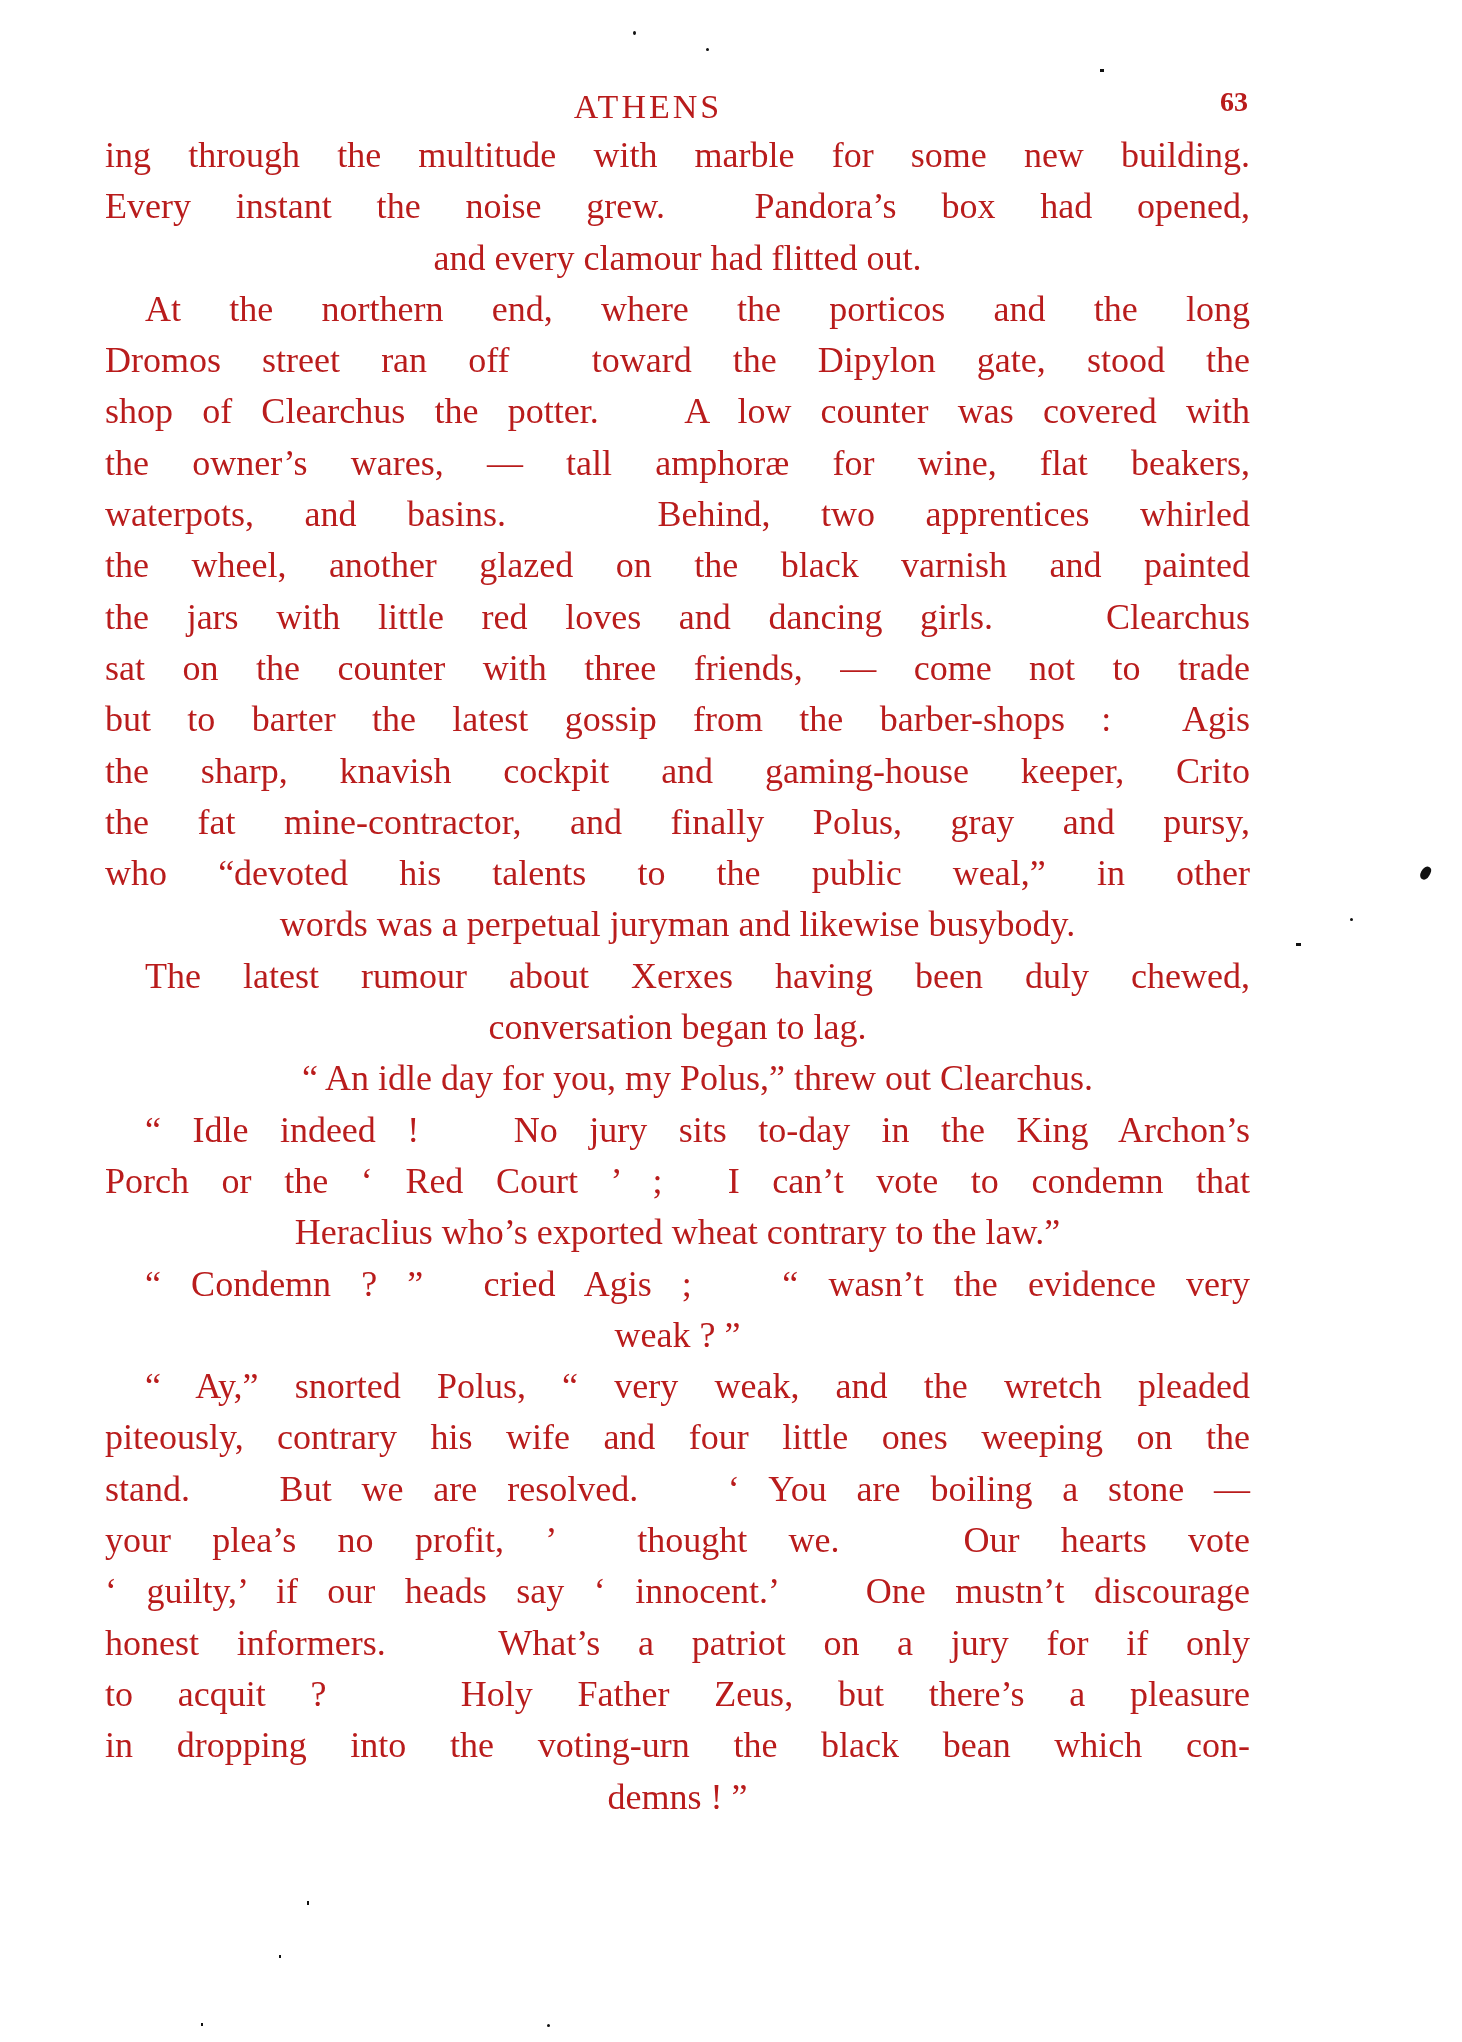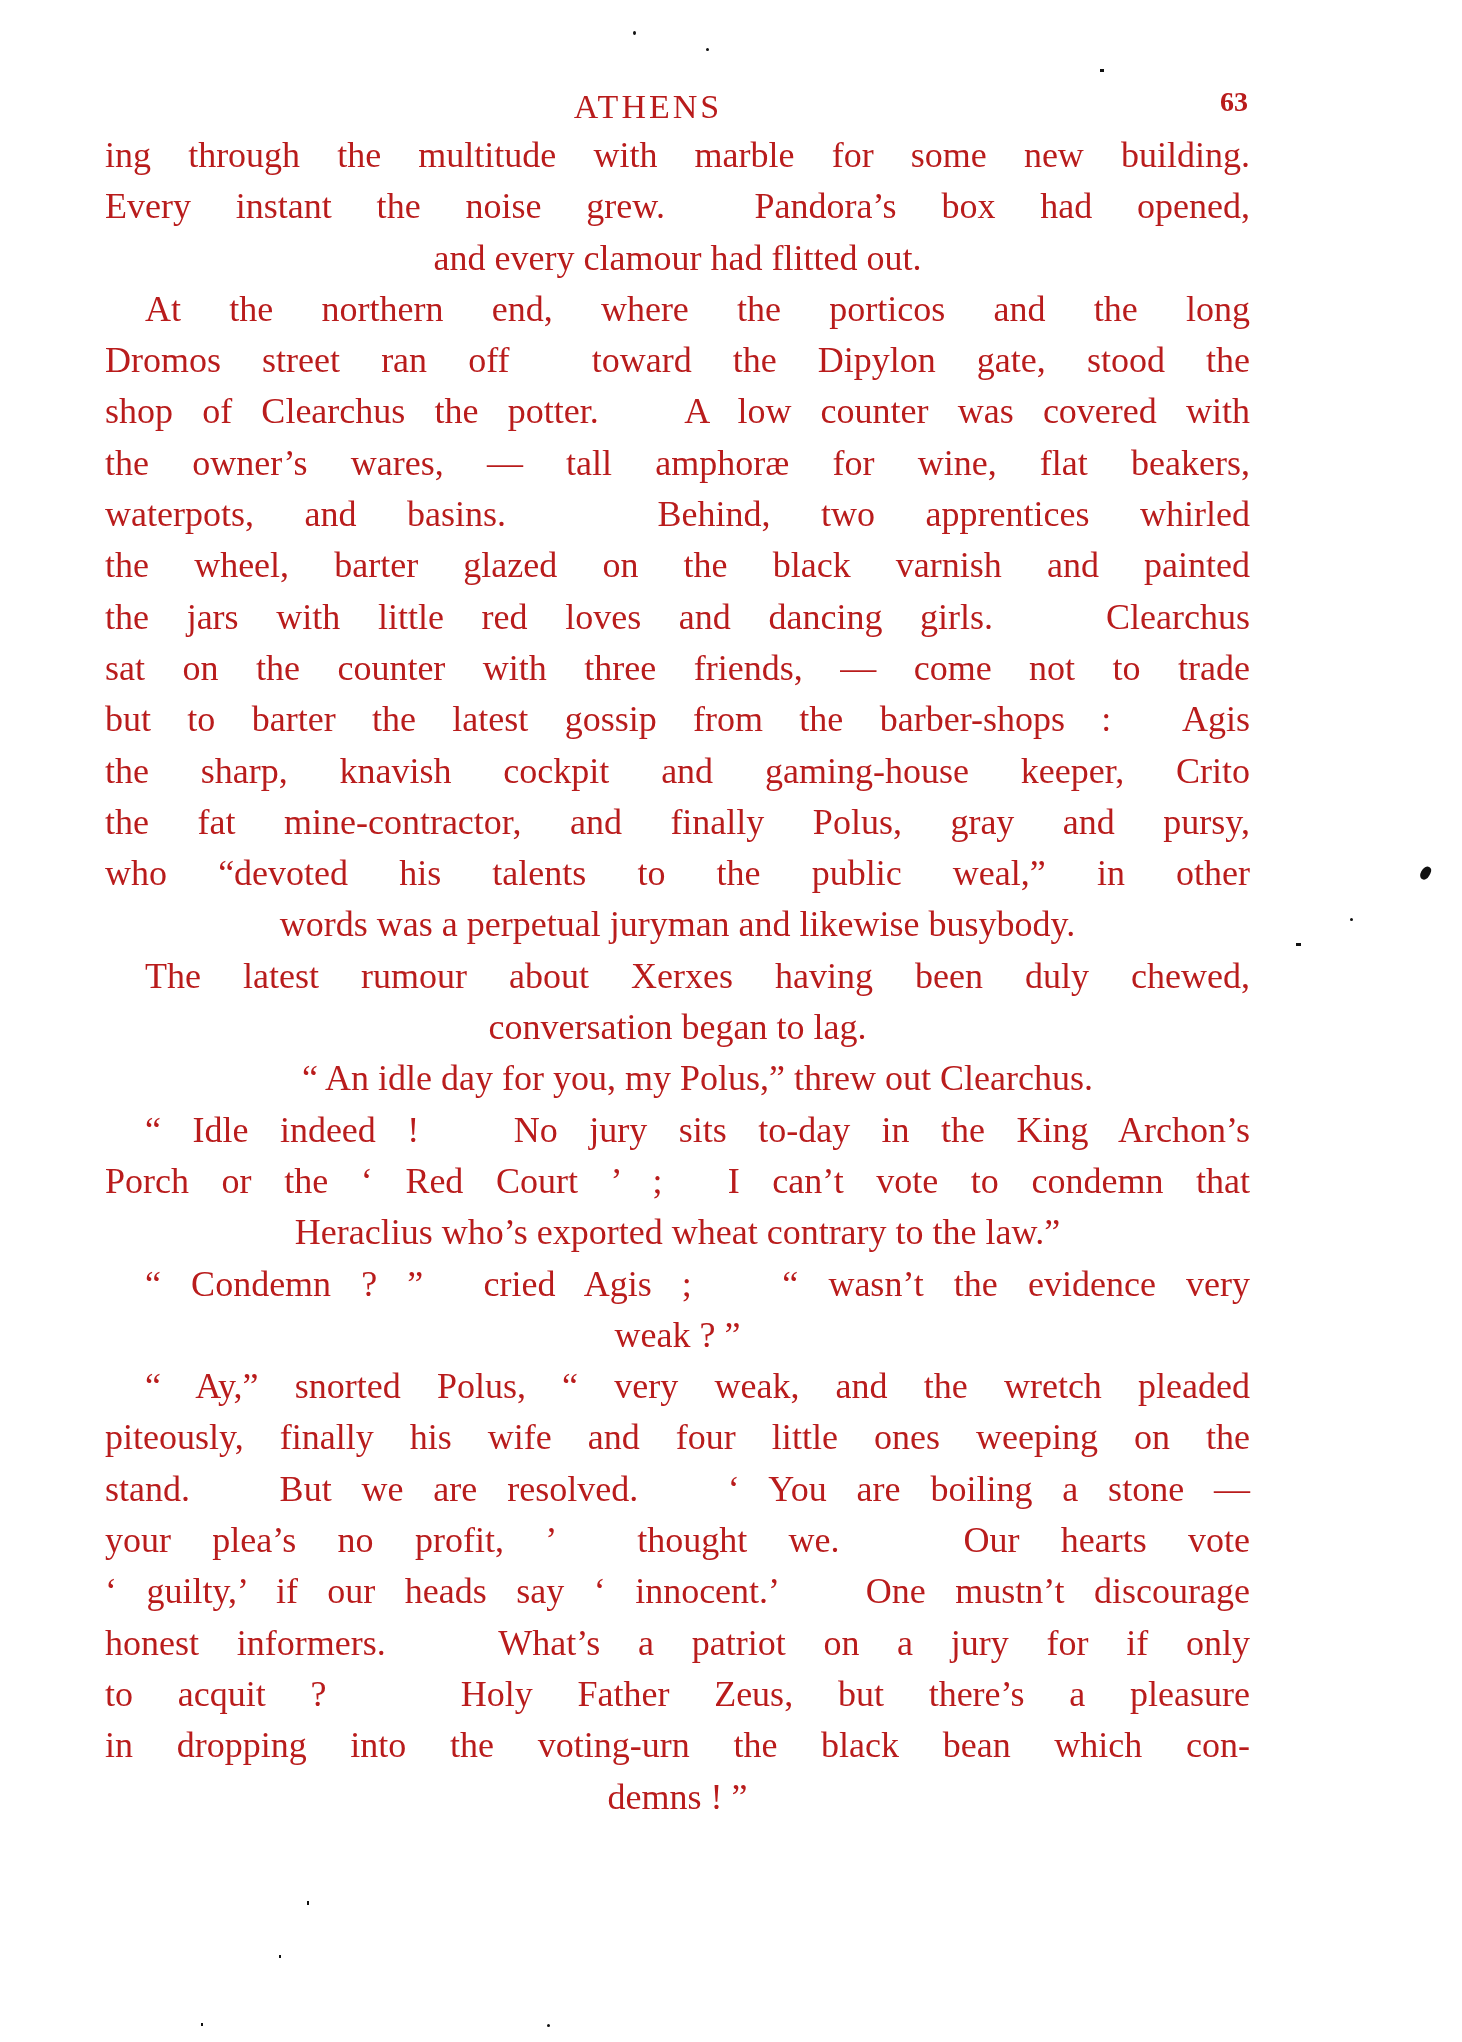--- a/index.html
+++ b/index.html
@@ -89,21 +89,21 @@
         <div class="line justify">ing through the multitude with marble for some new building.</div>
         <div class="line justify">Every instant the noise grew.  Pandora’s box had opened,</div>
         <div class="line">and every clamour had flitted out.</div>
       </div>
       <div class="paragraph">
         <div class="line justify indent">At the northern end, where the porticos and the long</div>
         <div class="line justify">Dromos street ran off  toward the Dipylon gate, stood the</div>
         <div class="line justify">shop of Clearchus the potter.   A low counter was covered with</div>
         <div class="line justify">the owner’s wares, — tall amphoræ for wine, flat beakers,</div>
         <div class="line justify">waterpots, and basins.   Behind, two apprentices whirled</div>
-        <div class="line justify">the wheel, barter glazed on the black varnish and painted</div>
+        <div class="line justify">the wheel, another glazed on the black varnish and painted</div>
         <div class="line justify">the jars with little red loves and dancing girls.   Clearchus</div>
         <div class="line justify">sat on the counter with three friends, — come not to trade</div>
         <div class="line justify">but to barter the latest gossip from the barber-shops :  Agis</div>
         <div class="line justify">the sharp, knavish cockpit and gaming-house keeper, Crito</div>
         <div class="line justify">the fat mine-contractor, and finally Polus, gray and pursy,</div>
         <div class="line justify">who “devoted his talents to the public weal,” in other</div>
         <div class="line">words was a perpetual juryman and likewise busybody.</div>
       </div>
       <div class="paragraph">
         <div class="line justify indent">The latest rumour about Xerxes having been duly chewed,</div>
@@ -116,21 +116,21 @@
         <div class="line justify indent">“ Idle indeed !   No jury sits to-day in the King Archon’s</div>
         <div class="line justify">Porch or the ‘ Red Court ’ ;  I can’t vote to condemn that</div>
         <div class="line">Heraclius who’s exported wheat contrary to the law.”</div>
       </div>
       <div class="paragraph">
         <div class="line justify indent">“ Condemn ? ”  cried Agis ;   “ wasn’t the evidence very</div>
         <div class="line">weak ? ”</div>
       </div>
       <div class="paragraph">
         <div class="line justify indent">“ Ay,” snorted Polus, “ very weak, and the wretch pleaded</div>
-        <div class="line justify">piteously, finally his wife and four little ones weeping on the</div>
+        <div class="line justify">piteously, contrary his wife and four little ones weeping on the</div>
         <div class="line justify">stand.   But we are resolved.   ‘ You are boiling a stone —</div>
         <div class="line justify">your plea’s no profit, ’  thought we.   Our hearts vote</div>
         <div class="line justify">‘ guilty,’ if our heads say ‘ innocent.’   One mustn’t discourage</div>
         <div class="line justify">honest informers.   What’s a patriot on a jury for if only</div>
         <div class="line justify">to acquit ?   Holy Father Zeus, but there’s a pleasure</div>
         <div class="line justify">in dropping into the voting-urn the black bean which con-</div>
         <div class="line">demns ! ”</div>
       </div>
     </div>
 

